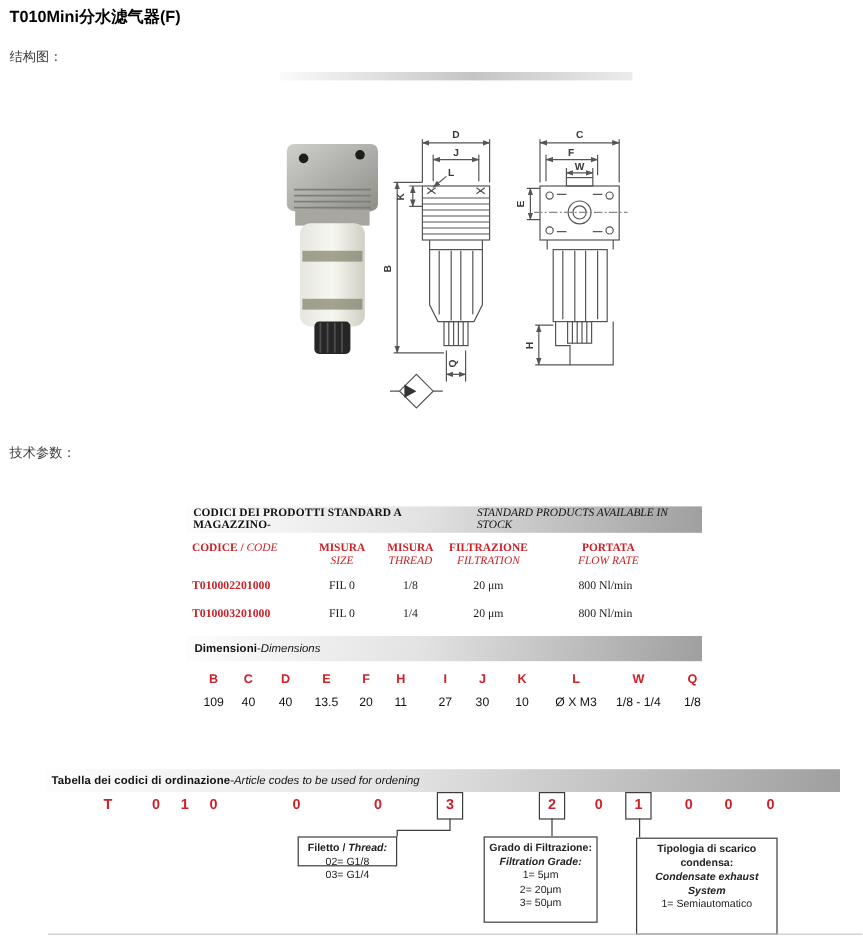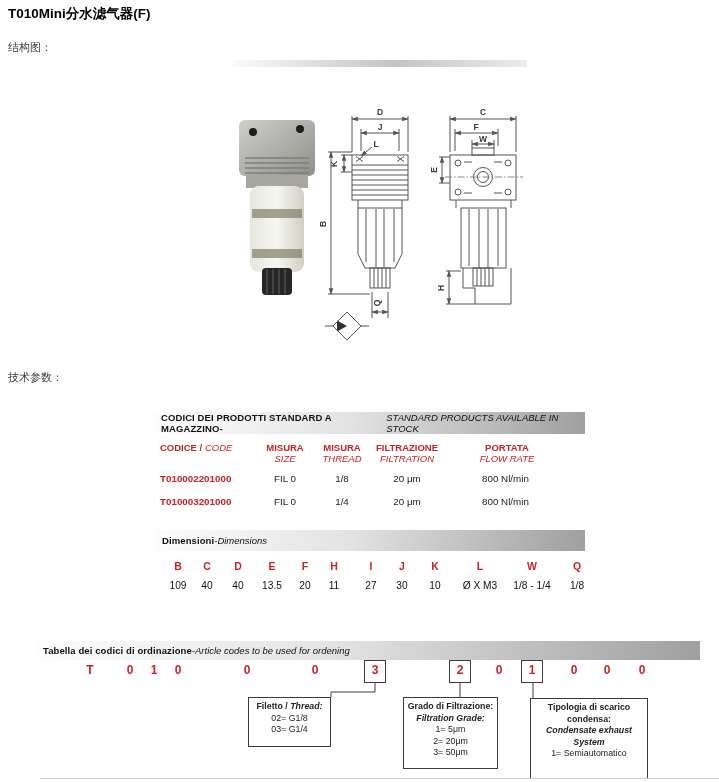--- a/index.html
+++ b/index.html
@@ -15,21 +15,21 @@
   
   .bar{background:linear-gradient(100deg,#fdfdfd 0%,#e3e3e3 45%,#9f9f9f 100%);
        display:flex;align-items:center;font-size:9.5px;color:#111;}
   .bar .b{letter-spacing:.1px;}
   
   #diagram{left:225px;top:56px;width:300px;height:306px;}
   #diagram-strip{left:8px;top:4px;width:294px;height:7px;
        background:linear-gradient(to right,#fbfbfb,#c4c4c4 55%,#ececec);}
   .dim-label{font-size:8.5px;font-weight:bold;fill:#3a3a3a;}
   
-  #stock-table{left:155px;top:412px;width:430px;height:118px;font-size:9.8px;}
+  #stock-table{left:155px;top:422px;width:430px;height:118px;font-size:9.8px;font-family:Liberation Serif, serif;}
   #stock-bar{left:0;top:0;width:430px;height:22px;padding-left:6px;box-sizing:border-box;}
   .colh{top:30px;font-size:9.5px;line-height:11px;color:#cb2128;white-space:nowrap;}
   .cc{transform:translateX(-50%);text-align:center;}
   .rowcell{white-space:nowrap;font-size:9.8px;}
   
   #dims-table{left:155px;top:530px;width:430px;height:70px;}
   #dims-bar{left:0;top:0;width:430px;height:21px;padding-left:7px;box-sizing:border-box;}
   .dimh{top:30px;font-size:10.5px;font-weight:bold;color:#cb2128;transform:translateX(-50%);}
   .dimv{top:50px;font-size:10.2px;color:#111;transform:translateX(-50%);white-space:nowrap;}
   
@@ -255,21 +255,21 @@
     <span class="abs code-char" style="left:574px;">0</span>
     <span class="abs code-char" style="left:607px;">0</span>
     <span class="abs code-char" style="left:642px;">0</span>
 
     <svg class="abs" style="left:0;top:0;" width="719" height="141">
       <path d="M375 41 V51 H331 V56" stroke="#3c3c3c" fill="none"></path>
       <path d="M460 41 V56" stroke="#3c3c3c" fill="none"></path>
       <path d="M533 41 V57" stroke="#3c3c3c" fill="none"></path>
     </svg>
 
-    <div class="abs callout" style="left:248px;top:56px;width:83px;height:50px;">
+    <div class="abs callout" style="left:248px;top:56px;width:83px;height:25px;">
       <div><span class="t">Filetto / </span><span class="t i">Thread:</span></div>
       <div>02= G1/8</div>
       <div>03= G1/4</div>
     </div>
     <div class="abs callout" style="left:403px;top:56px;width:95px;height:72px;">
       <div class="t">Grado di Filtrazione:</div>
       <div class="t i">Filtration Grade:</div>
       <div>1= 5μm</div>
       <div>2= 20μm</div>
       <div>3= 50μm</div>

